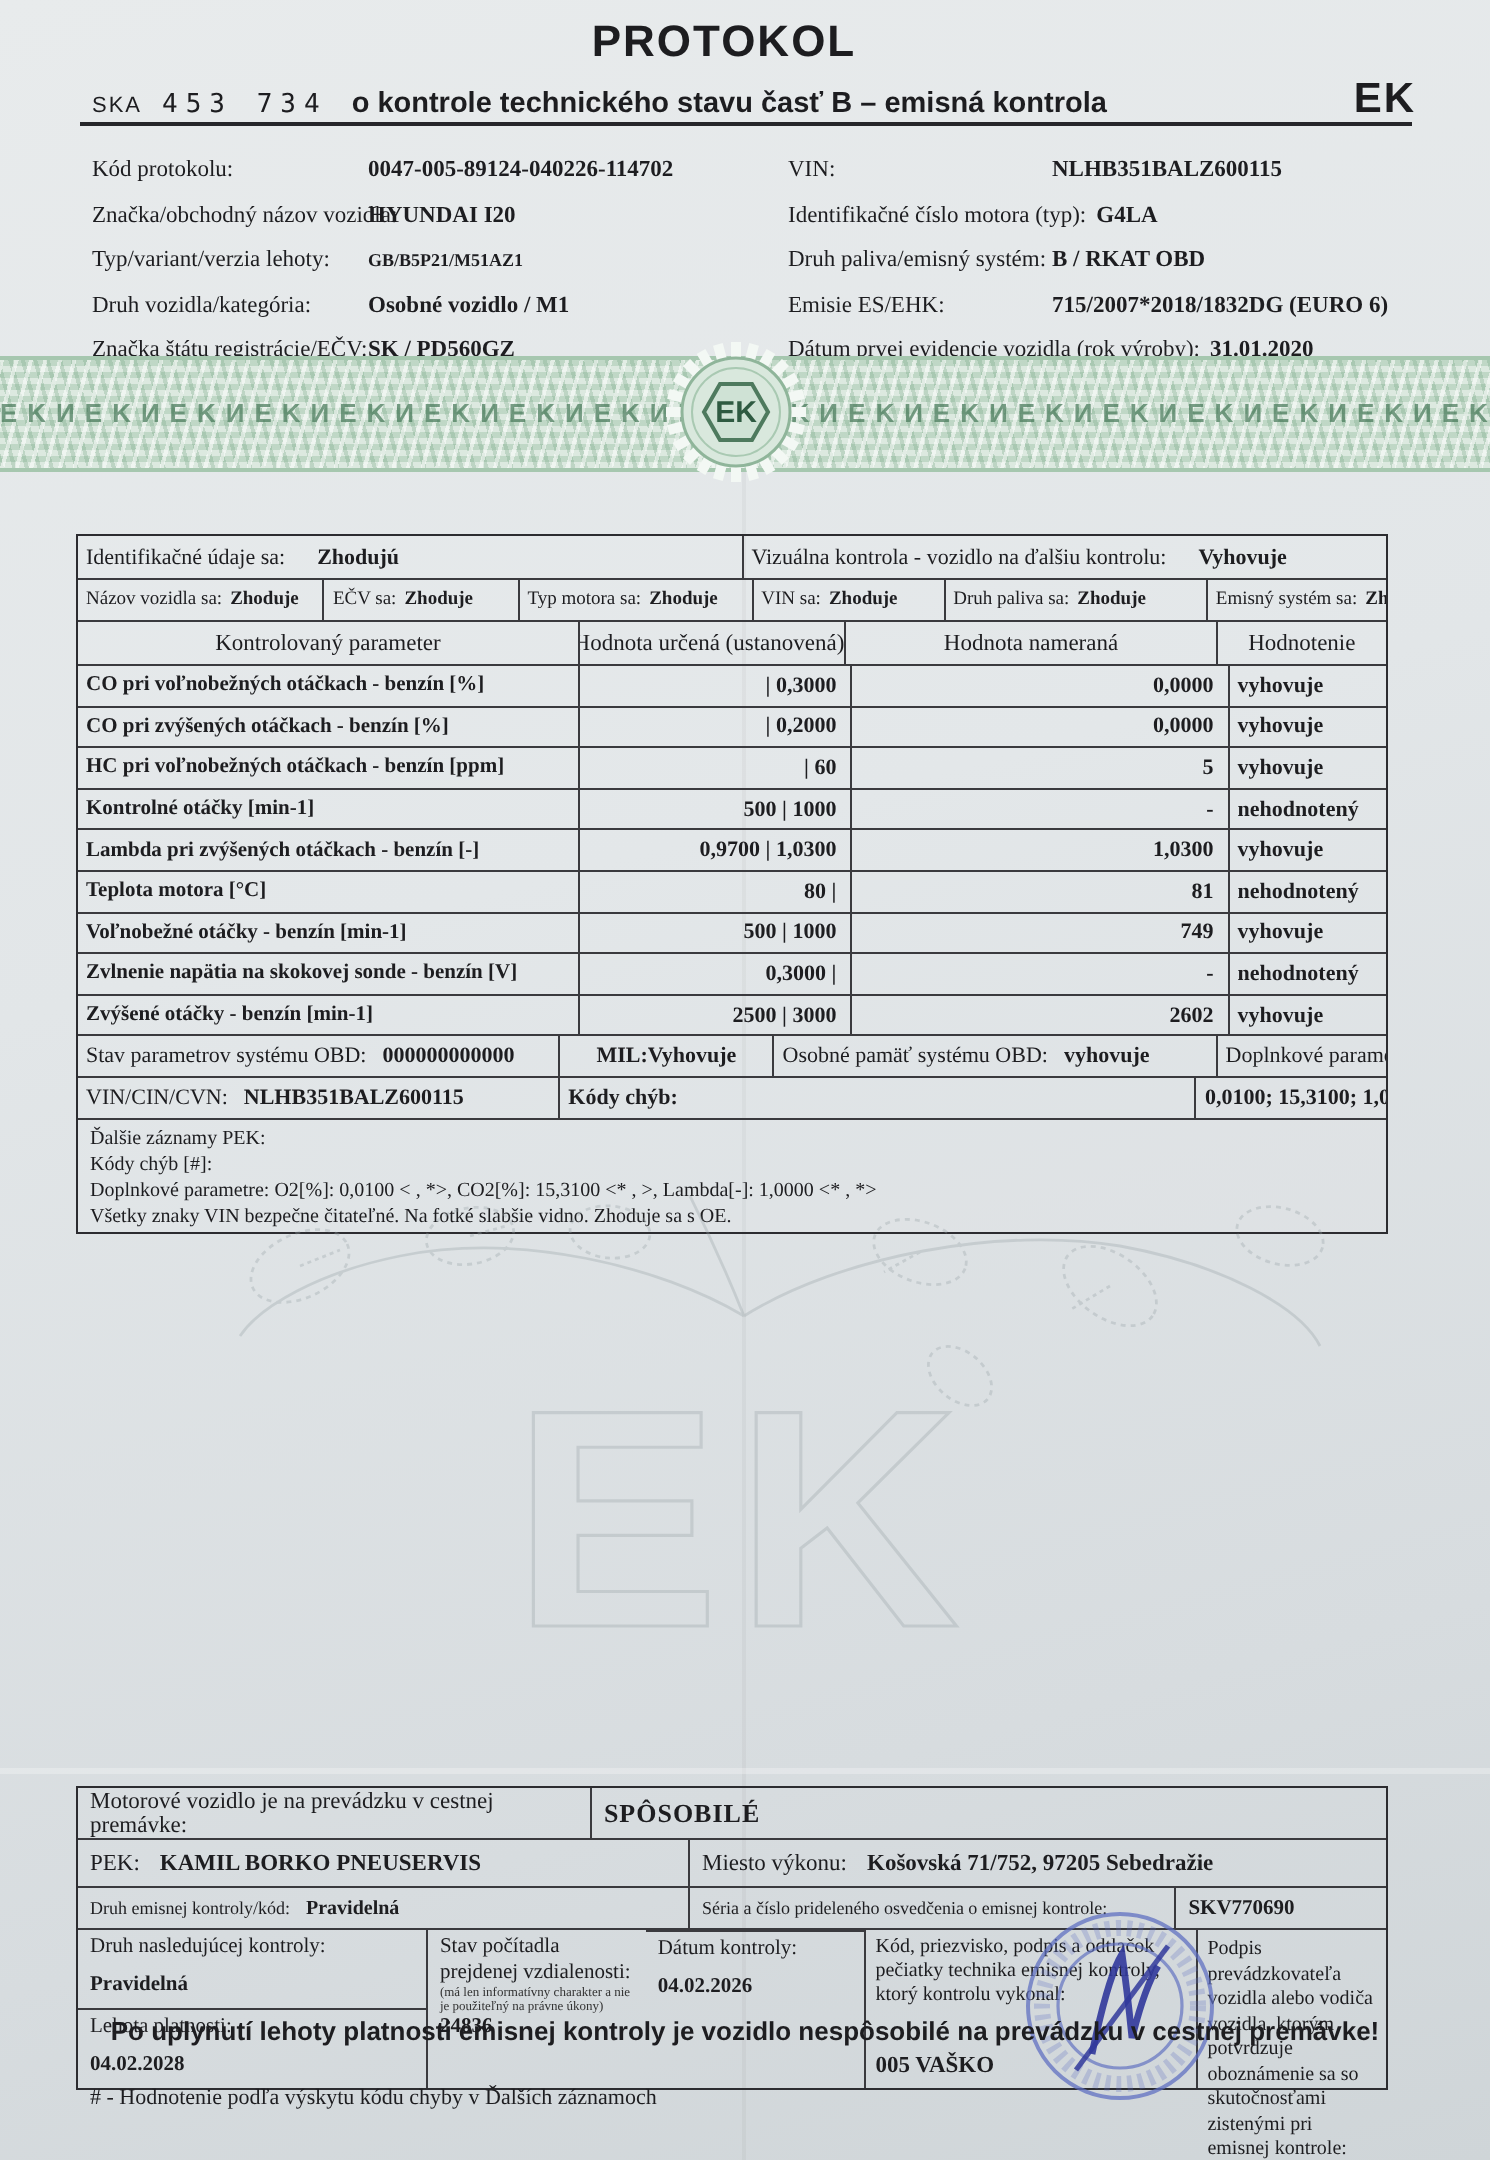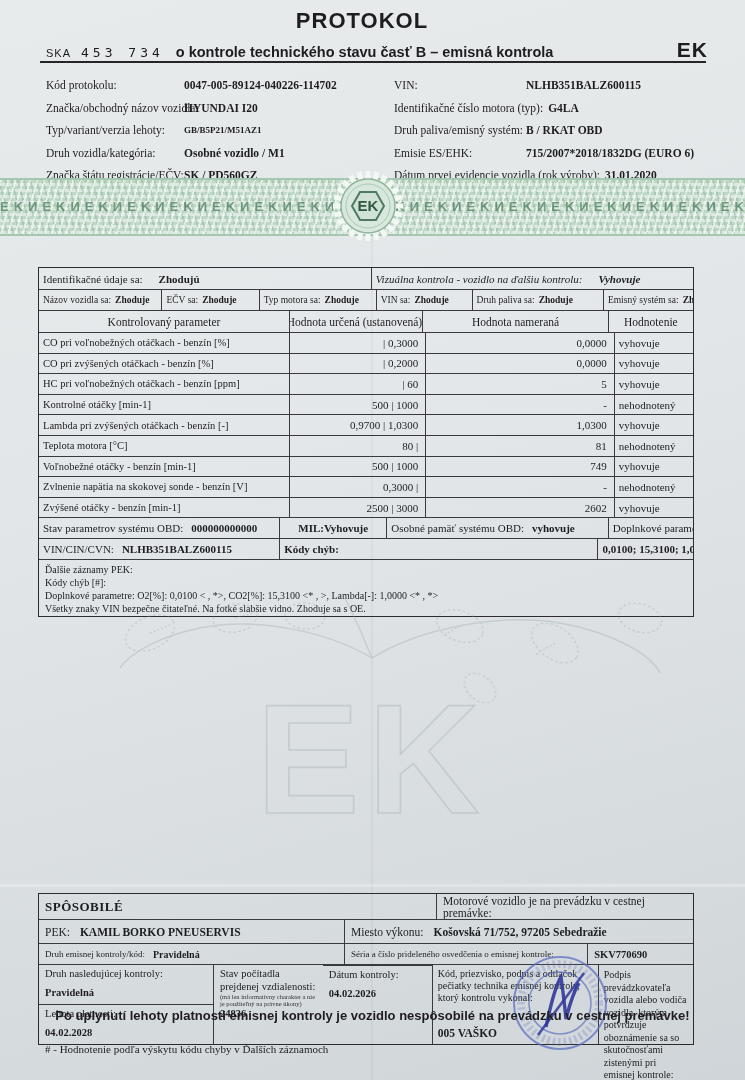--- a/index.html
+++ b/index.html
@@ -48,32 +48,32 @@
 
   
   .etable{position:absolute;top:267px;left:38px;width:654px;border:1.5px solid #2c2c30;
     background:rgba(255,255,255,0.06);font-size:11px;}
   .trow{display:flex;border-top:1px solid #3a3a3e;}
   .trow:first-child{border-top:none;}
   .tcell{display:flex;align-items:center;padding:0 4px;border-left:1px solid #3a3a3e;overflow:hidden;white-space:nowrap;}
   .tcell:first-child{border-left:none;}
   .hdr1{height:21px;}
   .hdr1 .c1{width:49.5%;}
-  .hdr1 .c2{flex:1;font-style:italic;}
+  .hdr1 .c2{flex:1;}
   .hdr1 .val{margin-left:16px;}
   .hdr2{height:20px;font-size:9.5px;}
   .hdr2 .tcell .val{margin-left:4px;font-size:9.5px;}
   .hdr3{height:21px;font-size:11.5px;}
   .hdr3 .tcell{justify-content:center;}
   .w-param{width:37%;}
   .w-limit{width:19%;}
   .w-meas{width:27%;}
   .w-res{width:17%;flex:1;}
   .prow{height:19.6px;}
-  .prow .tcell{font-weight:normal;}
+  .prow .tcell{font-weight:bold;}
   .prow .w-param{font-size:10.5px;}
   .prow .w-limit,.prow .w-meas{justify-content:flex-end;padding-right:7px;}
   .obd{height:20px;}
   .obd .val{margin-left:8px;}
   .o1a{width:35.5%;} .o1b{width:15%;justify-content:center;font-weight:bold;} .o1c{width:32.5%;} .o1d{flex:1;}
   .o2a{width:35.5%;} .o2b{width:47.3%;font-weight:bold;} .o2c{flex:1;font-weight:bold;}
   .notes{border-top:1px solid #3a3a3e;padding:3px 6px 4px 6px;font-size:10px;line-height:13px;height:49px;}
   .notes div{white-space:nowrap;overflow:hidden;}
 
   
@@ -340,22 +340,22 @@
       <ellipse cx="640" cy="20" rx="22" ry="14" transform="rotate(15 640 20)"></ellipse>
       <ellipse cx="480" cy="90" rx="18" ry="12" transform="rotate(40 480 90)"></ellipse>
     </g>
     <path d="M150,35 l20,-8 M235,20 l18,-5 M460,28 l-18,10 M555,45 l-20,12" stroke-dasharray="2 2"></path>
   </g>
   <text x="372" y="215" text-anchor="middle" font-family="Liberation Sans, sans-serif" font-size="155" font-weight="bold" fill="none" stroke="#939ea2" stroke-width="1.6" opacity="0.30" letter-spacing="8">EK</text>
 </svg>
 
 <div class="btable">
   <div class="brow rowA">
+    <div class="bcell c1">Motorové vozidlo je na prevádzku v cestnej premávke:</div>
     <div class="bcell c2">SPÔSOBILÉ</div>
-    <div class="bcell c1">Motorové vozidlo je na prevádzku v cestnej premávke:</div>
   </div>
   <div class="brow rowB">
     <div class="bcell c1">
       <span>PEK:</span>
       <span class="val">KAMIL BORKO PNEUSERVIS</span>
     </div>
     <div class="bcell c2">
       <span>Miesto výkonu:</span>
       <span class="val">Košovská 71/752, 97205 Sebedražie</span>
     </div>

